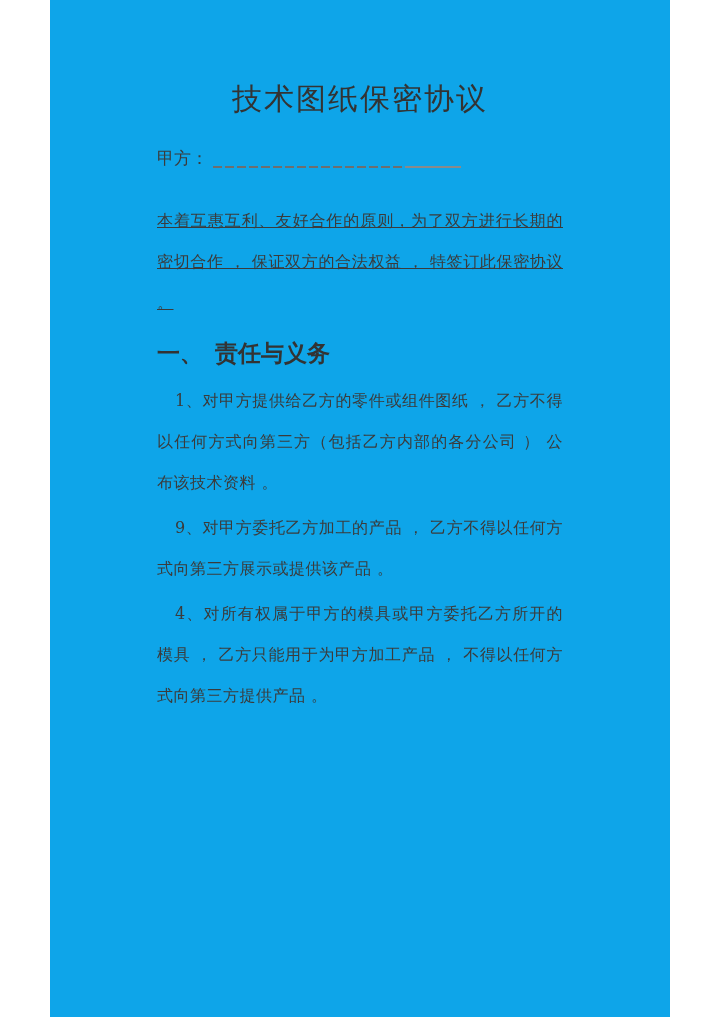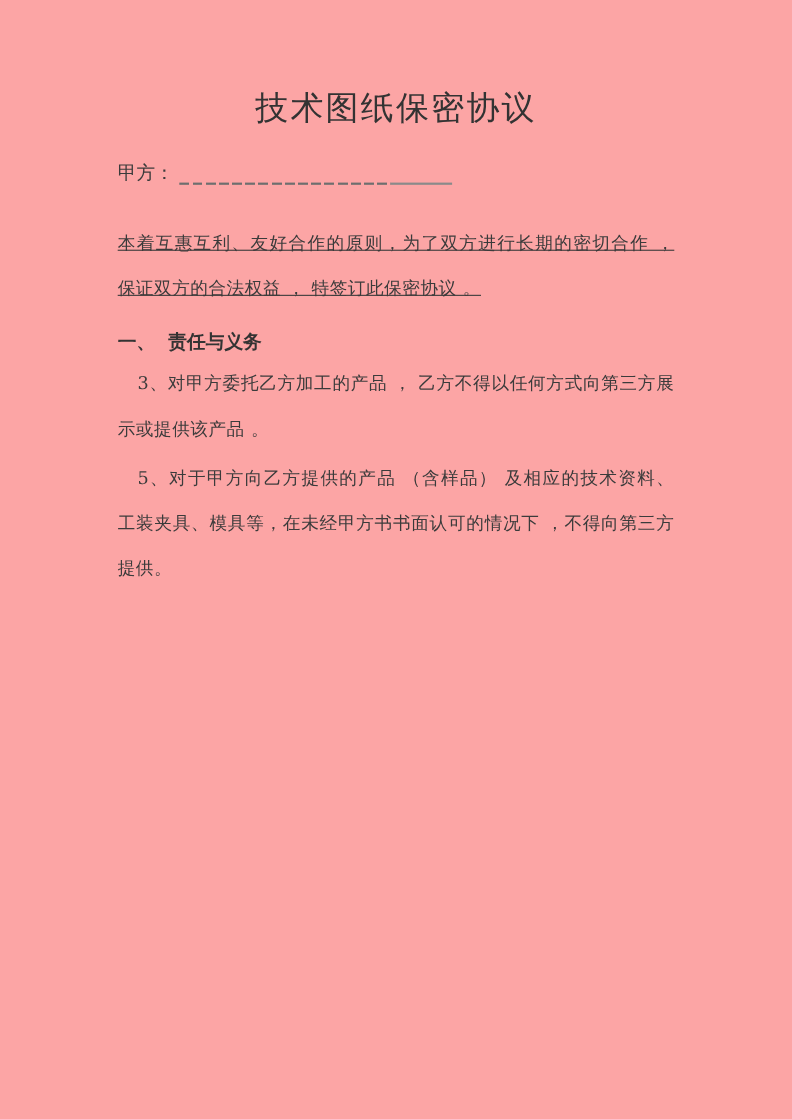--- a/index.html
+++ b/index.html
@@ -1,22 +1,22 @@
 <!DOCTYPE html>
 <html><head>
 <meta charset="utf-8">
 <style>
   * { box-sizing: border-box; }
   html, body { margin: 0; padding: 0; background: #ffffff; }
   .page {
     position: relative;
-    width: 720px;
+    width: 620px;
     height: 1017px;
     margin: 0 auto;
-    background: #fca5a5;
+    background: #0ea5e9;
     overflow: hidden;
     font-family: "DejaVu Serif", "Liberation Serif", serif;
     color: #3b3b3b;
   }
   .content {
     padding: 76px 107px 0 107px; 
   }
   .doc-title {
     margin: 0 0 24px 0;
     font-size: 30px;
@@ -62,21 +62,21 @@
     margin: 8px 0 0 0;
     font-size: 16px;
     line-height: 41px;
     letter-spacing: 0.5px;
     text-align: justify;
     color: #3b3b3b;
     text-decoration: underline;
   }
   .section-heading {
     margin: 17px 0 0 0;
-    font-size: 17px;
+    font-size: 23px;
     font-weight: 700;
     line-height: 25px;
     color: #333333;
   }
   .section-heading .heading-title { margin-left: 12px; }
   .clauses { margin: 0; }
   .clause {
     margin: 4px 0 0 0;
     font-size: 16px;
     line-height: 41px;
@@ -102,18 +102,19 @@
     </div>
 
 
     <p class="intro">本着互惠互利、友好合作的原则，为了双方进行长期的密切合作 ， 保证双方的合法权益 ， 特签订此保密协议 。</p>
 
     <h2 class="section-heading">
       <span class="heading-number">一、</span><span class="heading-title">责任与义务</span>
     </h2>
 
     <div class="clauses">
-      <p class="clause">3、对甲方委托乙方加工的产品 ， 乙方不得以任何方式向第三方展示或提供该产品 。</p>
-      <p class="clause">5、对于甲方向乙方提供的产品 （含样品） 及相应的技术资料、 工装夹具、模具等，在未经甲方书书面认可的情况下 ，不得向第三方提供。</p>
+      <p class="clause first">1、对甲方提供给乙方的零件或组件图纸 ， 乙方不得以任何方式向第三方（包括乙方内部的各分公司 ） 公布该技术资料 。</p>
+      <p class="clause">9、对甲方委托乙方加工的产品 ， 乙方不得以任何方式向第三方展示或提供该产品 。</p>
+      <p class="clause">4、对所有权属于甲方的模具或甲方委托乙方所开的模具 ， 乙方只能用于为甲方加工产品 ， 不得以任何方式向第三方提供产品 。</p>
     </div>
 
   </div>
 </div>
 
 </body></html>

